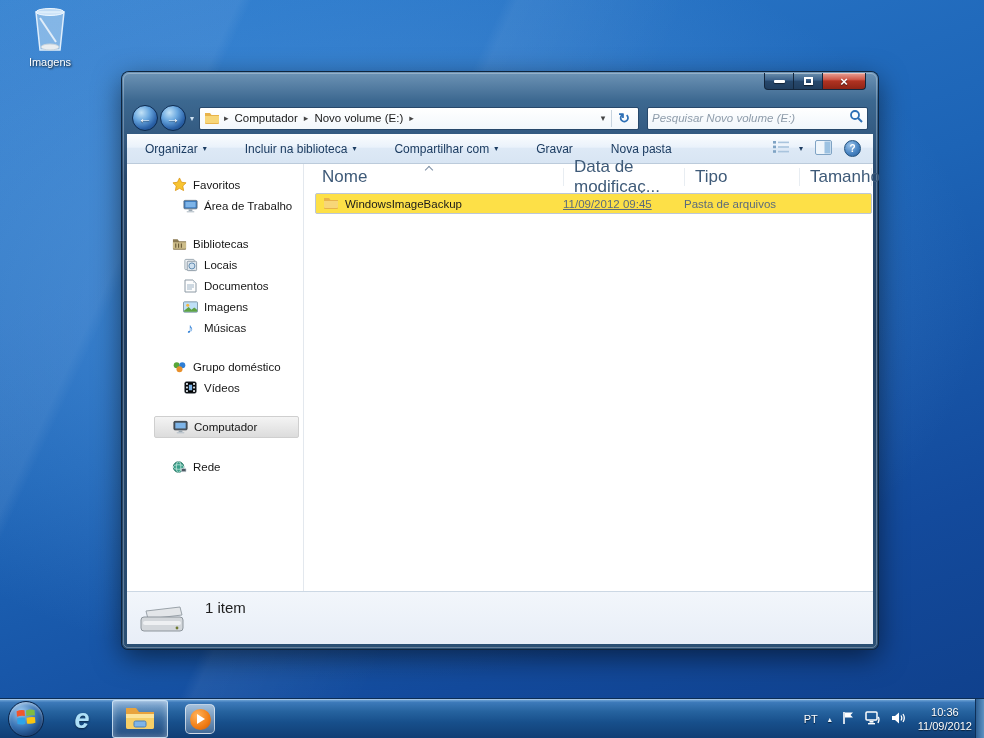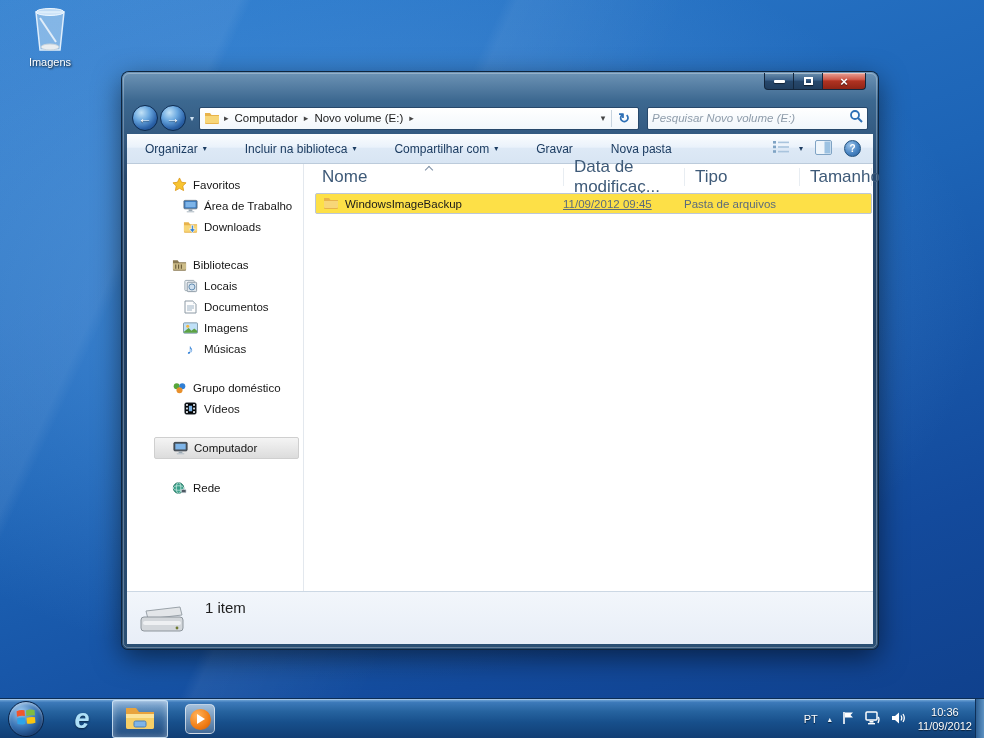--- a/index.html
+++ b/index.html
@@ -271,30 +271,20 @@
         <span class="sic">
           <svg width="15" height="14" viewBox="0 0 16 14">
               <rect x="1" y="1" width="14" height="9" rx="1" fill="#2f6fb5" stroke="#6b7b8a"></rect>
               <rect x="2.5" y="2.5" width="11" height="6" fill="#7db4e8"></rect>
               <rect x="6" y="10.5" width="4" height="2" fill="#9aa7b1"></rect>
               <rect x="4" y="12.5" width="8" height="1.3" fill="#b9c3cb"></rect>
             </svg>
         </span>
         <span>Área de Trabalho</span>
       </div>
-      <div class="side-item child">
-        <span class="sic">
-          <svg width="15" height="14" viewBox="0 0 16 14">
-              <path d="M1 2 h5 l1.5 2 H15 v8 a1 1 0 0 1 -1 1 H2 a1 1 0 0 1 -1 -1 Z" fill="#e8b34b"></path>
-              <path d="M1 5 h14 v6 a1 1 0 0 1 -1 1 H2 a1 1 0 0 1 -1 -1 Z" fill="#f7d678"></path>
-              <path d="M11 5 v4 h2.2 l-3.2 4 -3.2 -4 H9 V5 Z" fill="#2f7fd6" stroke="#fff" stroke-width="0.7"></path>
-            </svg>
-        </span>
-        <span>Downloads</span>
-      </div>
       <div class="side-item gap16">
         <span class="sic">
           <svg width="15" height="14" viewBox="0 0 16 14">
               <path d="M1 2 h5 l1.5 2 H15 v8 a1 1 0 0 1 -1 1 H2 a1 1 0 0 1 -1 -1 Z" fill="#8a7a52"></path>
               <path d="M1 5 h14 v6 a1 1 0 0 1 -1 1 H2 a1 1 0 0 1 -1 -1 Z" fill="#cdbd8a"></path>
               <g stroke="#6b5c38" stroke-width="1.2">
                 <line x1="4" y1="6.5" x2="4" y2="11"></line>
                 <line x1="7" y1="6.5" x2="7" y2="11"></line>
                 <line x1="10" y1="6.5" x2="10" y2="11"></line>
               </g>

